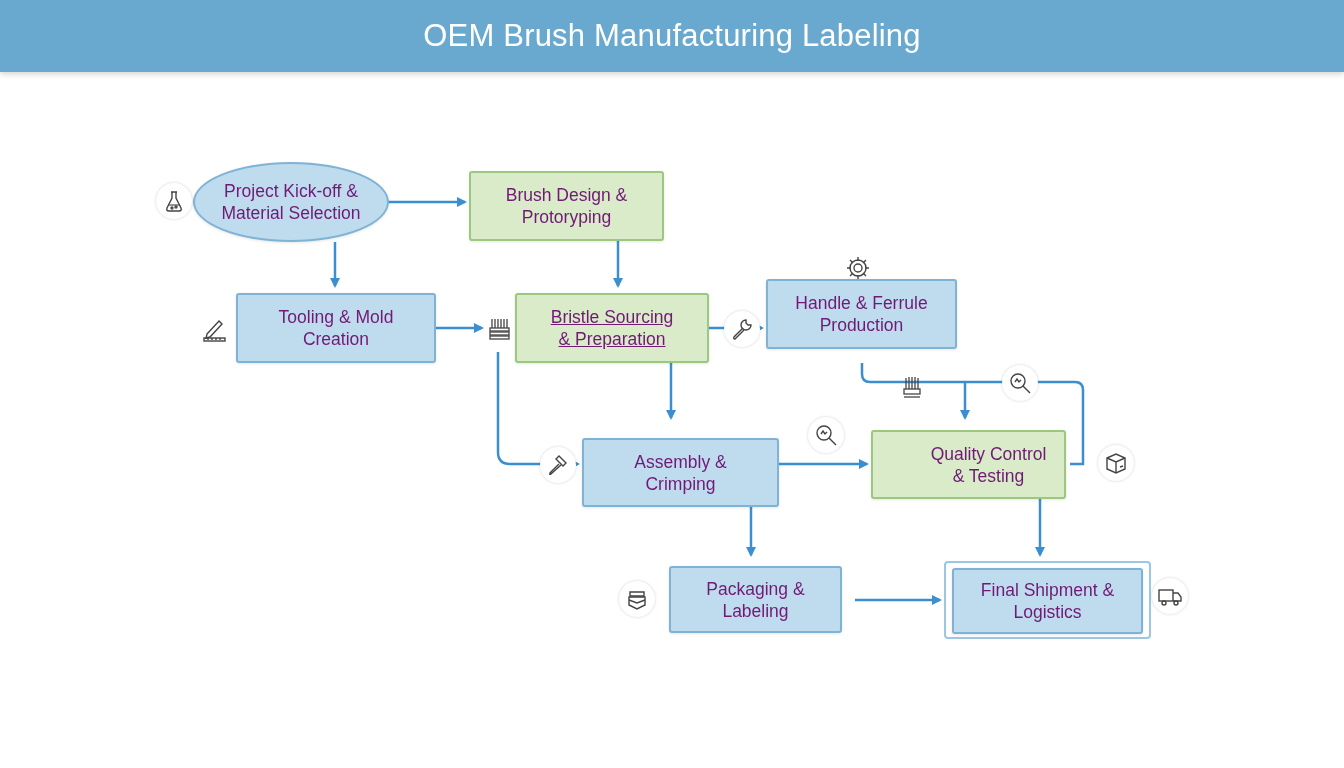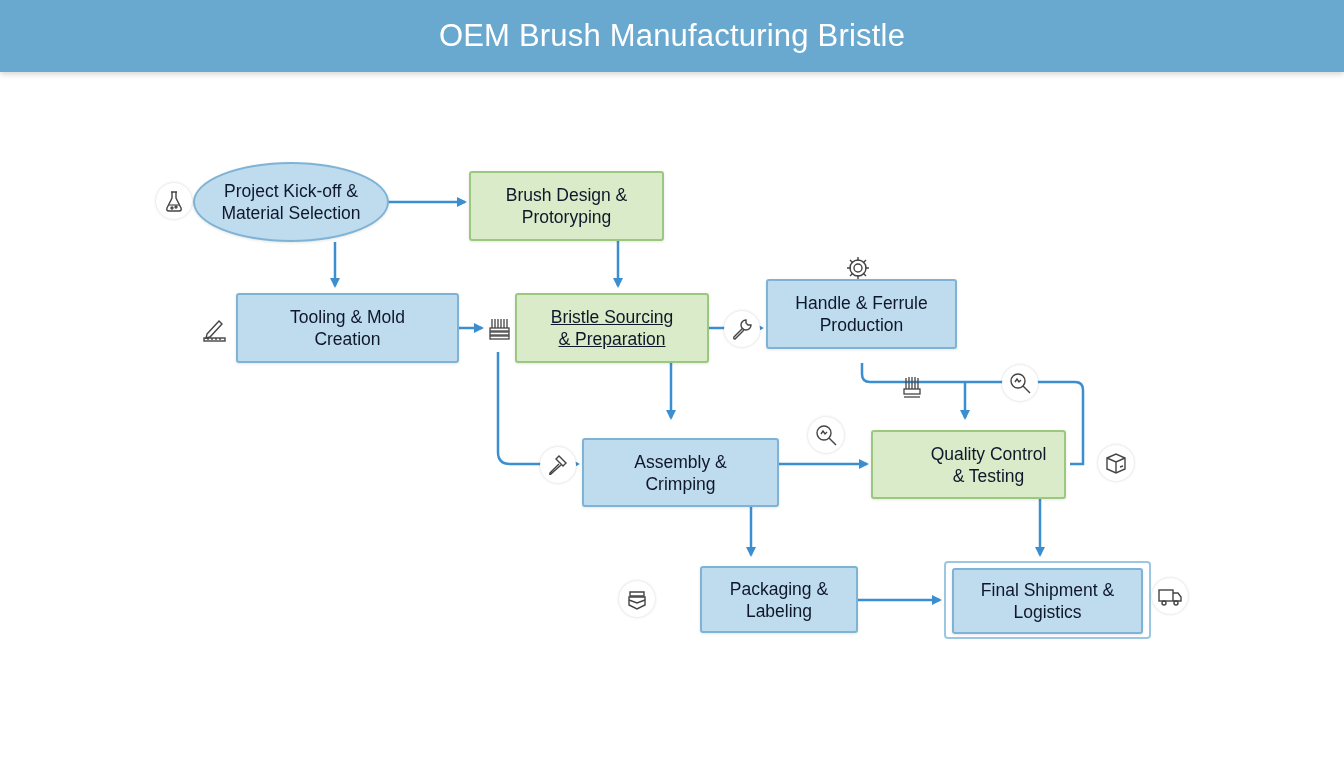--- a/index.html
+++ b/index.html
@@ -14,21 +14,21 @@
       box-shadow: 0 2px 6px rgba(0,0,0,0.18);
       display: flex; align-items: center; justify-content: center;
     }
     .header h1 {
       margin: 0; color: #ffffff; font-weight: 400; font-size: 31px; letter-spacing: 0.2px;
     }
     svg.connectors { position: absolute; left: 0; top: 0; }
     .node {
       position: absolute; box-sizing: border-box;
       display: flex; align-items: center; justify-content: center; text-align: center;
-      font-size: 17.5px; line-height: 22px; color: #0f172a;
+      font-size: 17.5px; line-height: 22px; color: #701a75;
       border-radius: 3px;
       box-shadow: 0 1px 3px rgba(0,0,0,0.10);
       white-space: pre-line;
     }
     .node.blue { background: #bfdcee; border: 2px solid #7fb3d6; }
     .node.green { background: #d9ebc8; border: 2px solid #9cc77e; }
     .node.ellipse { border-radius: 50%; }
     .outer-frame {
       position: absolute; box-sizing: border-box;
       border: 2px solid #9cc6e1; border-radius: 4px; background: #ffffff;
@@ -38,21 +38,21 @@
       background: #ffffff; box-shadow: 0 0 3px rgba(0,0,0,0.18);
       display: flex; align-items: center; justify-content: center;
     }
     .icon.plain { box-shadow: none; background: transparent; }
     .icon svg { width: 26px; height: 26px; }
   </style>
 </head>
 <body>
 
 <div class="header">
-  <h1>OEM Brush Manufacturing Bristle</h1>
+  <h1>OEM Brush Manufacturing Labeling</h1>
 </div>
 
 <svg class="connectors" width="1344" height="768">
   <defs>
     <marker id="ah" markerWidth="10" markerHeight="10" refX="8" refY="5" orient="auto" markerUnits="userSpaceOnUse">
       <path d="M0,0 L10,5 L0,10 z" fill="#3b8fd1"></path>
     </marker>
   </defs>
   <g fill="none" stroke="#3b8fd1" stroke-width="2.5">
     <path d="M388,202 L465,202" marker-end="url(#ah)"></path>
@@ -68,31 +68,31 @@
     <path d="M751,499 L751,555" marker-end="url(#ah)"></path>
     <path d="M1040,499 L1040,555" marker-end="url(#ah)"></path>
     <path d="M855,600 L940,600" marker-end="url(#ah)"></path>
   </g>
 </svg>
 
 <div class="node blue ellipse" style="left:193px; top:162px; width:196px; height:80px;">Project Kick-off &amp;
 Material Selection</div>
 <div class="node green" style="left:469px; top:171px; width:195px; height:70px;">Brush Design &amp;
 Protoryping</div>
-<div class="node blue" style="left:236px; top:293px; width:223px; height:70px;">Tooling &amp; Mold
+<div class="node blue" style="left:236px; top:293px; width:200px; height:70px;">Tooling &amp; Mold
 Creation</div>
 <div class="node green" style="left:515px; top:293px; width:194px; height:70px;text-decoration:underline;">Bristle Sourcing
 &amp; Preparation</div>
 <div class="node blue" style="left:766px; top:279px; width:191px; height:70px;">Handle &amp; Ferrule
 Production</div>
 <div class="node blue" style="left:582px; top:430px; width:197px; height:69px;margin-top:8px;">Assembly &amp;
 Crimping</div>
 <div class="node green" style="left:871px; top:430px; width:195px; height:69px;padding-left:40px;">Quality Control
 &amp; Testing</div>
-<div class="node blue" style="left:700px; top:566px; width:158px; height:67px;">Packaging &amp; Labeling</div>
+<div class="node blue" style="left:669px; top:566px; width:173px; height:67px;">Packaging &amp; Labeling</div>
 <div class="outer-frame" style="left:944px; top:561px; width:207px; height:78px;"></div>
 <div class="node blue" style="left:952px; top:568px; width:191px; height:66px;">Final Shipment &amp;
 Logistics</div>
 
 <div class="icon" style="left:156px; top:183px;">
   <svg viewBox="0 0 26 26">
       <g fill="none" stroke="#444" stroke-width="1.4">
         <path d="M10,4 L16,4 M11,4 L11,10 L6,20 Q5,23 8,23 L18,23 Q21,23 20,20 L15,10 L15,4"></path>
         <path d="M8,17 L18,17" stroke="#666"></path>
         <circle cx="11" cy="20" r="1"></circle>

